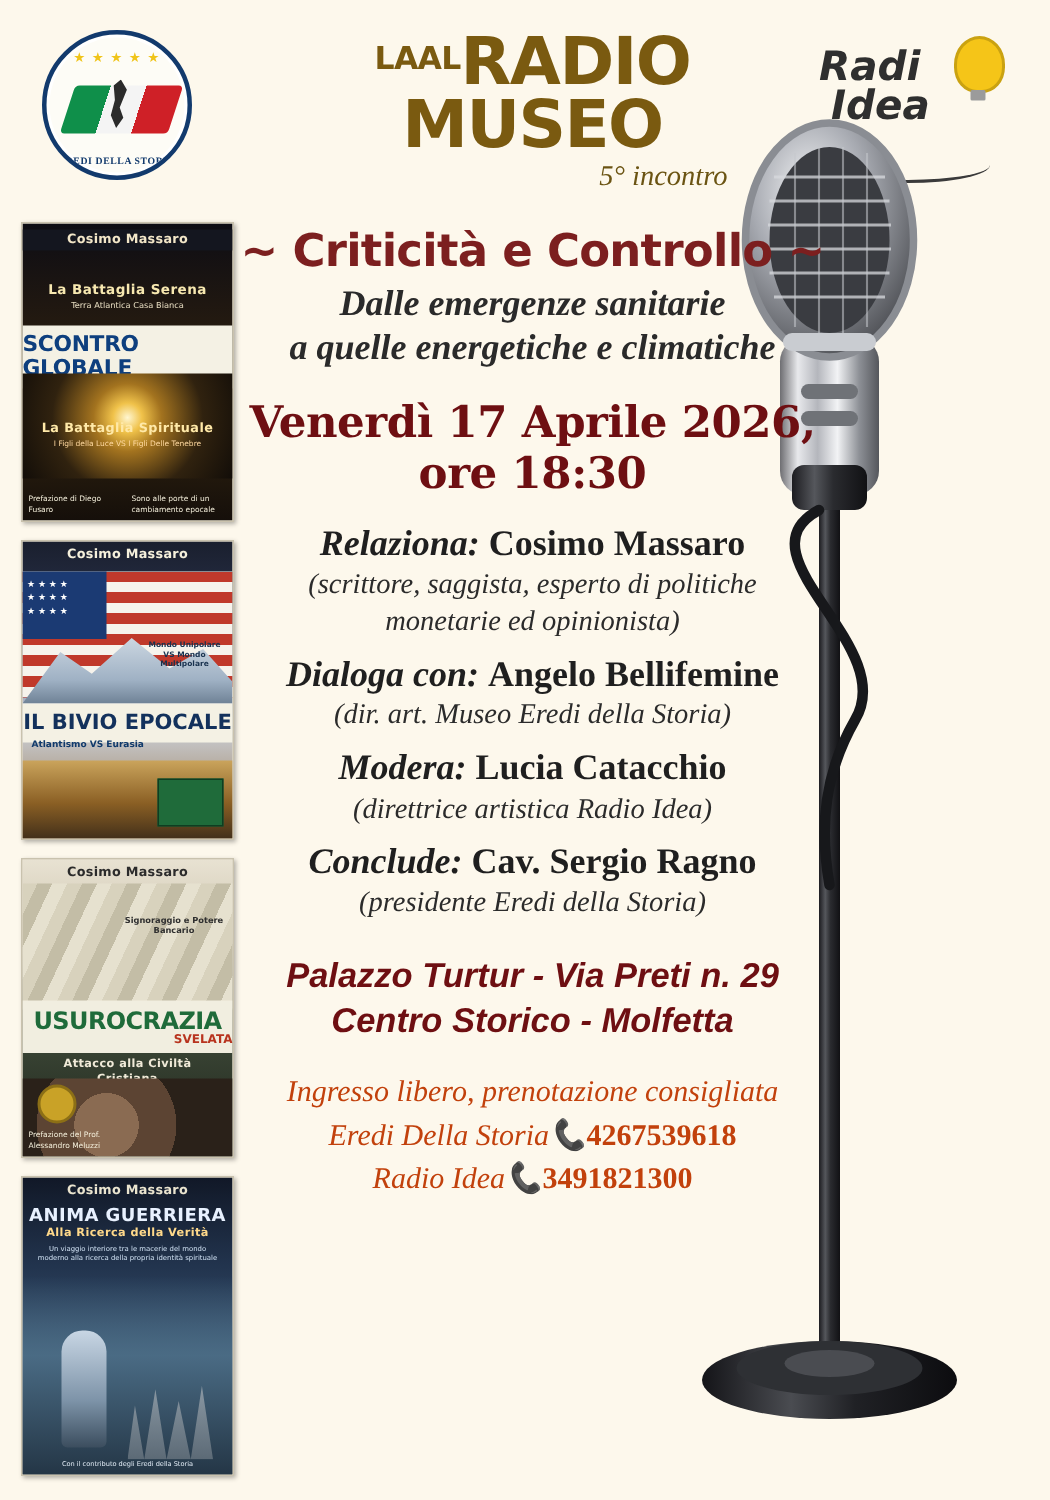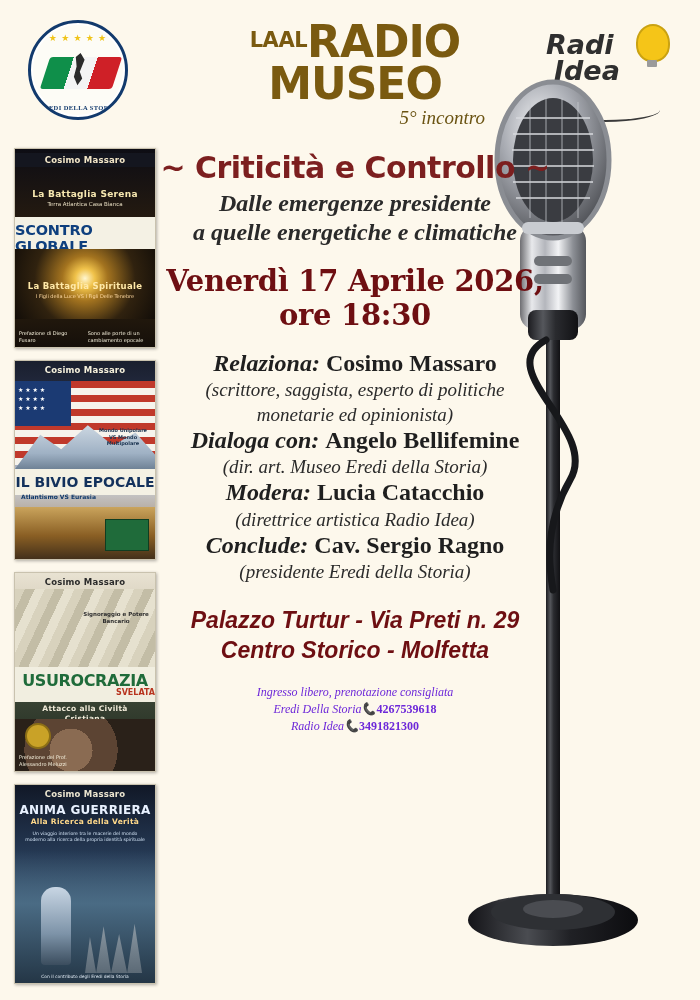--- a/index.html
+++ b/index.html
@@ -408,21 +408,21 @@
   }
   .people {
     margin-top: 18px;
   }
   .role {
     font-family: "Liberation Serif", serif;
     font-weight: bold;
     font-style: italic;
     font-size: 24px;
     color: #1f1f1f;
-    margin-top: 0;
+    margin-top: 10px;
     line-height: 1.15;
   }
   .role .name {
     font-style: normal;
   }
   .note {
     font-family: "Liberation Serif", serif;
     font-style: italic;
     font-size: 19px;
     color: #2b2b2b;
@@ -436,22 +436,22 @@
     font-style: italic;
     font-size: 23px;
     color: #6e0f12;
     line-height: 1.3;
     text-align: center;
   }
   .footer {
     margin-top: 18px;
     font-family: "Liberation Serif", serif;
     font-style: italic;
-    font-size: 12px;
-    color: #6d28d9;
+    font-size: 20px;
+    color: #c2410c;
     line-height: 1.45;
   }
   .footer .phone {
     font-style: normal;
     font-weight: bold;
   }
   .footer .contact-line { white-space: nowrap; }
 
   
   .mic {
@@ -616,21 +616,21 @@
       <rect x="72" y="212" width="62" height="12" rx="6" fill="#c9ccd1"></rect>
       <rect x="84" y="246" width="38" height="10" rx="5" fill="#6f7277"></rect>
       <rect x="84" y="264" width="38" height="10" rx="5" fill="#6f7277"></rect>
     </g>
 
     <path d="M96 330 C 40 360, 150 420, 120 470 C 100 505, 96 540, 103 580" fill="none" stroke="#17181b" stroke-width="7" stroke-linecap="round"></path>
   </svg>
 
   <div class="content">
     <div class="headline">~ Criticità e Controllo ~</div>
-    <div class="sub1">Dalle emergenze presidente</div>
+    <div class="sub1">Dalle emergenze sanitarie</div>
     <div class="sub2">a quelle energetiche e climatiche</div>
     <div class="dateline">Venerdì 17 Aprile 2026, ore 18:30</div>
 
     <div class="people">
 
       <div>
         <div class="role">
           <span>Relaziona:</span>
           <span class="name">Cosimo Massaro</span>
         </div>

